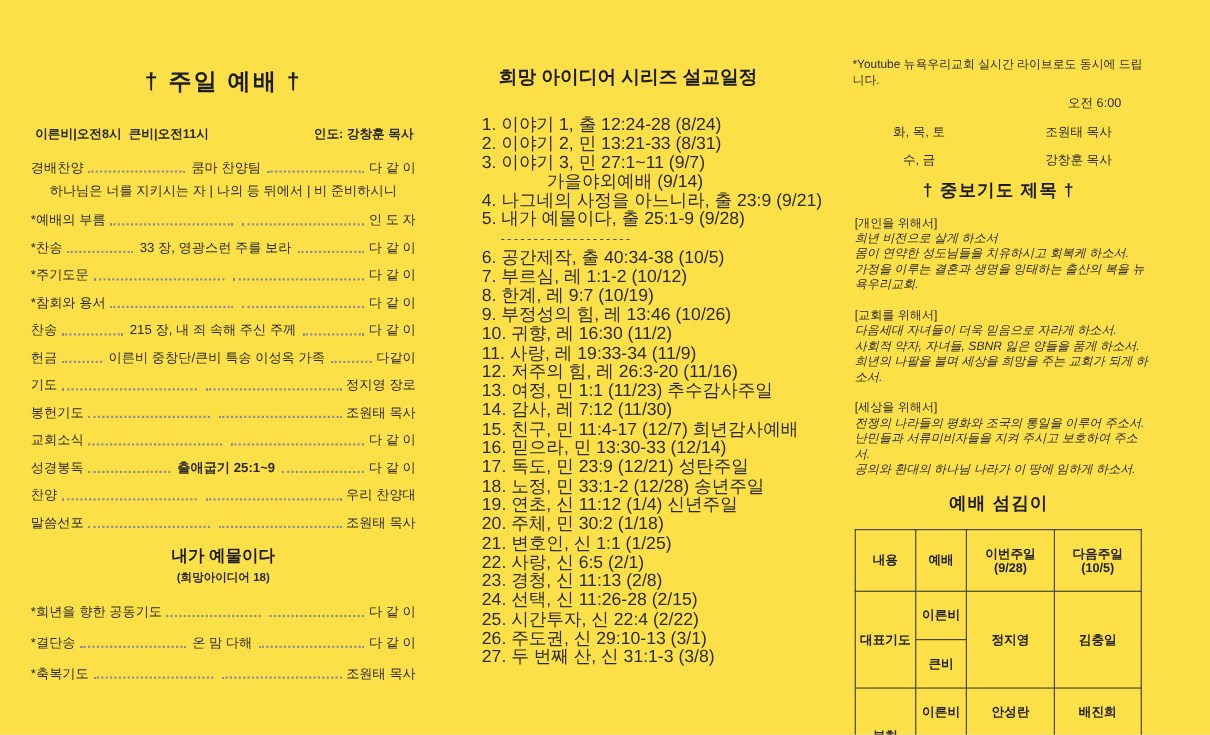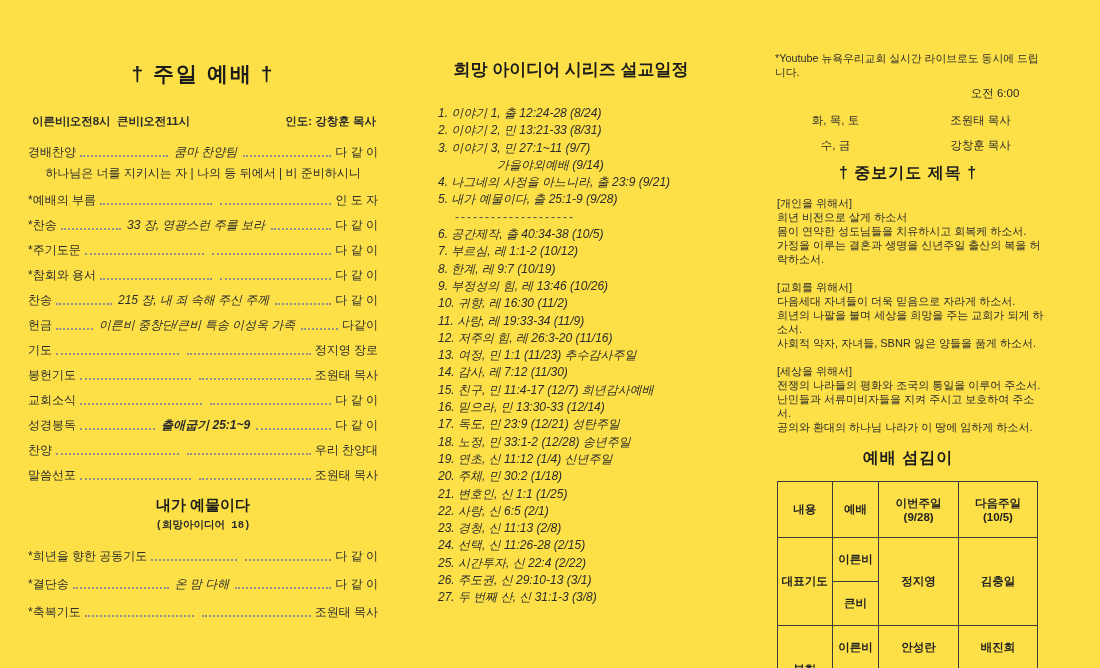--- a/index.html
+++ b/index.html
@@ -23,53 +23,53 @@
     margin: 0 0 26px; font-size: 21px; font-weight: 700;
     text-align: center; letter-spacing: 2px; color: #1c1c1c;
   }
   .svc-header {
     display: flex; justify-content: space-between;
     font-size: 11.5px; font-weight: 700; margin: 0 2px 16px 4px; gap: 28px;
   }
   .svc-header span { white-space: pre; }
   .svc-row { display: flex; align-items: flex-end; font-size: 12px; line-height: 14px; margin: 0 0 11px; }
   .svc-label, .svc-right, .svc-center { white-space: pre; }
-  .svc-center { padding: 0 2px; font-style: italic; }
+  .svc-center { padding: 0 2px; }
   .svc-center:empty { display: none; padding: 0; }
   .svc-center[data-variant="bold"] { font-weight: 700; }
   .dots { flex: 1 1 auto; min-width: 10px; border-bottom: 2px dotted #8f8f8f; margin: 0 4px 2px; }
   .svc-sub { font-size: 12px; text-align: center; margin: -5px 0 11px; }
   .svc-sub:empty { display: none; margin: 0; }
   .sermon-title { margin: 14px 0 3px; font-size: 15px; font-weight: 700; text-align: center; color: #1c1c1c; }
-  .sermon-subtitle { font-size: 10.5px; font-weight: 700; text-align: center; margin: 0 0 17px; font-family: Liberation Mono, monospace; }
+  .sermon-subtitle { font-size: 10.5px; font-weight: 700; text-align: center; margin: 0 0 17px; }
   .closing-rows .svc-row { margin-bottom: 14px; }
 
   
   .col-mid h1 {
     margin: 0 0 24px; font-size: 17px; font-weight: 700;
     text-align: center; color: #1c1c1c;
   }
-  .series-item { font-size: 12px; line-height: 17.3px; padding-left: 8px; white-space: pre; font-style: italic; }
+  .series-item { font-size: 16px; line-height: 17.3px; padding-left: 8px; white-space: pre; }
   .series-item.indent { padding-left: 67px; }
   .series-divider { font-size: 12px; line-height: 17.3px; padding-left: 25px; letter-spacing: 2px; color: #4d4d4d; }
 
   
   .col-right h1 {
     margin: 0 0 12px; font-size: 16px; font-weight: 700;
     text-align: center; letter-spacing: 1px; color: #1c1c1c;
   }
   .dawn-note { font-size: 10.8px; margin: 0 0 6px; padding-left: 3px; }
   .dawn-time { font-size: 11.5px; width: 36%; margin: 0 0 12px 64%; text-align: center; }
   .dawn-row { display: flex; font-size: 11.5px; margin-bottom: 10px; gap: 18px; }
   .dawn-days { width: 50%; text-align: center; }
   .dawn-pastor { width: 50%; text-align: center; }
   .prayer-title { margin-top: 26px; margin-bottom: 14px; }
   .prayer-section { margin-bottom: 14px; padding-left: 5px; }
   .prayer-heading { font-size: 11px; line-height: 14px; margin-bottom: 0; }
-  .prayer-line { font-size: 11px; line-height: 14px; }
+  .prayer-line { font-size: 11px; line-height: 14px; font-style: italic; }
   .servants-title { margin-top: 26px; margin-bottom: 12px; font-size: 15.5px; }
   table.servants {
     border-collapse: collapse; width: 96%; margin-left: 5px;
     font-size: 11.5px; font-weight: 700; color: #222;
   }
   table.servants th, table.servants td {
     border: 1.4px solid #3a3a3a; text-align: center;
     padding: 14px 2px; height: 23px;
   }
 </style>
@@ -315,31 +315,31 @@
       </div>
 
     <h1 class="prayer-title">† 중보기도 제목 †</h1>
 
     <div class="prayer-section">
       <div class="prayer-heading">[개인을 위해서]</div>
       <div>
 
       <div class="prayer-line">희년 비전으로 살게 하소서</div>
           <div class="prayer-line">몸이 연약한 성도님들을 치유하시고 회복케 하소서.</div>
-          <div class="prayer-line">가정을 이루는 결혼과 생명을 신년주일 출산의 복을 허락하소서.</div>
+          <div class="prayer-line">가정을 이루는 결혼과 생명을 잉태하는 출산의 복을 뉴욕우리교회.</div>
         </div>
     </div>
 
     <div class="prayer-section">
       <div class="prayer-heading">[교회를 위해서]</div>
       <div>
 
       <div class="prayer-line">다음세대 자녀들이 더욱 믿음으로 자라게 하소서.</div>
+          <div class="prayer-line">사회적 약자, 자녀들, SBNR 잃은 양들을 품게 하소서.</div>
           <div class="prayer-line">희년의 나팔을 불며 세상을 희망을 주는 교회가 되게 하소서.</div>
-          <div class="prayer-line">사회적 약자, 자녀들, SBNR 잃은 양들을 품게 하소서.</div>
         </div>
     </div>
 
     <div class="prayer-section">
       <div class="prayer-heading">[세상을 위해서]</div>
       <div>
 
       <div class="prayer-line">전쟁의 나라들의 평화와 조국의 통일을 이루어 주소서.</div>
           <div class="prayer-line">난민들과 서류미비자들을 지켜 주시고 보호하여 주소서.</div>
           <div class="prayer-line">공의와 환대의 하나님 나라가 이 땅에 임하게 하소서.</div>

